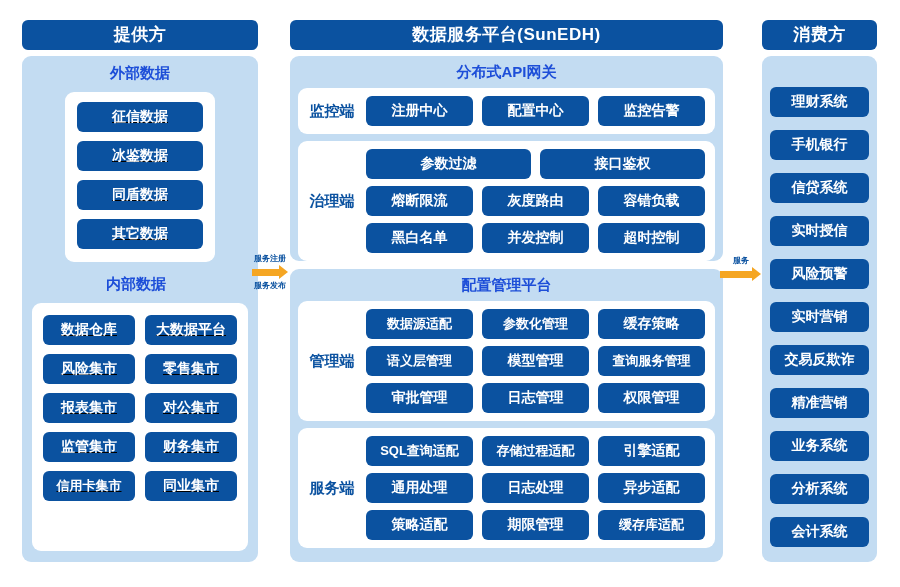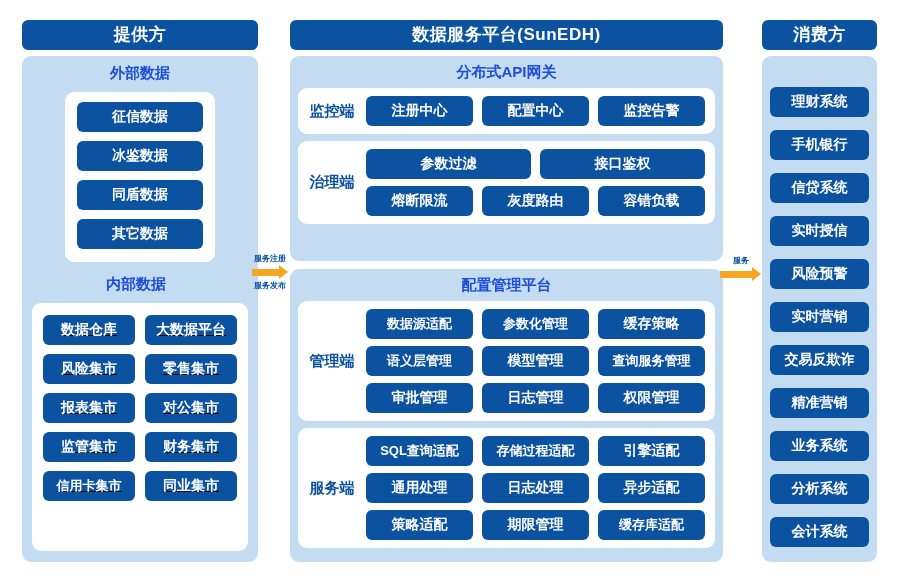--- a/index.html
+++ b/index.html
@@ -67,21 +67,21 @@
   #left-col .col-header { width: 236px; }
   #left-panel {
     position: absolute; left: 22px; top: 56px;
     width: 236px; height: 506px;
   }
   #external-title { position: absolute; left: 22px; top: 64px; width: 236px; }
   #external-box {
     position: absolute; left: 65px; top: 92px;
     width: 150px; height: 170px;
     padding: 10px 12px;
-    display: flex; flex-direction: column; gap: 9px;
+    display: flex; flex-direction: column; gap: 9px; text-decoration: underline;
   }
   #external-box .chip { width: 126px; }
   #internal-title { position: absolute; left: 18px; top: 275px; width: 236px; }
   #internal-box {
     position: absolute; left: 32px; top: 303px;
     width: 216px; height: 248px;
     padding: 12px 11px;
     display: grid; grid-template-columns: 92px 92px;
     gap: 9px 10px; align-content: start; text-decoration: underline;
   }
@@ -221,20 +221,25 @@
       <div class="grid-rows">
         <div class="grid-row">
           <div class="chip">参数过滤</div>
           <div class="chip">接口鉴权</div>
         </div>
         <div class="grid-row">
           <div class="chip">熔断限流</div>
           <div class="chip">灰度路由</div>
           <div class="chip">容错负载</div>
         </div>
+        <div class="grid-row">
+          <div class="chip">黑白名单</div>
+          <div class="chip">并发控制</div>
+          <div class="chip">超时控制</div>
+        </div>
       </div>
     </div>
   </div>
 
   <div id="center-panel-cfg" class="panel">
     <div class="section-title subsection-title">配置管理平台</div>
 
     <div class="whitebox grid-box" style="margin-bottom:7px;">
       <div class="row-label">管理端</div>
       <div class="grid-rows">

